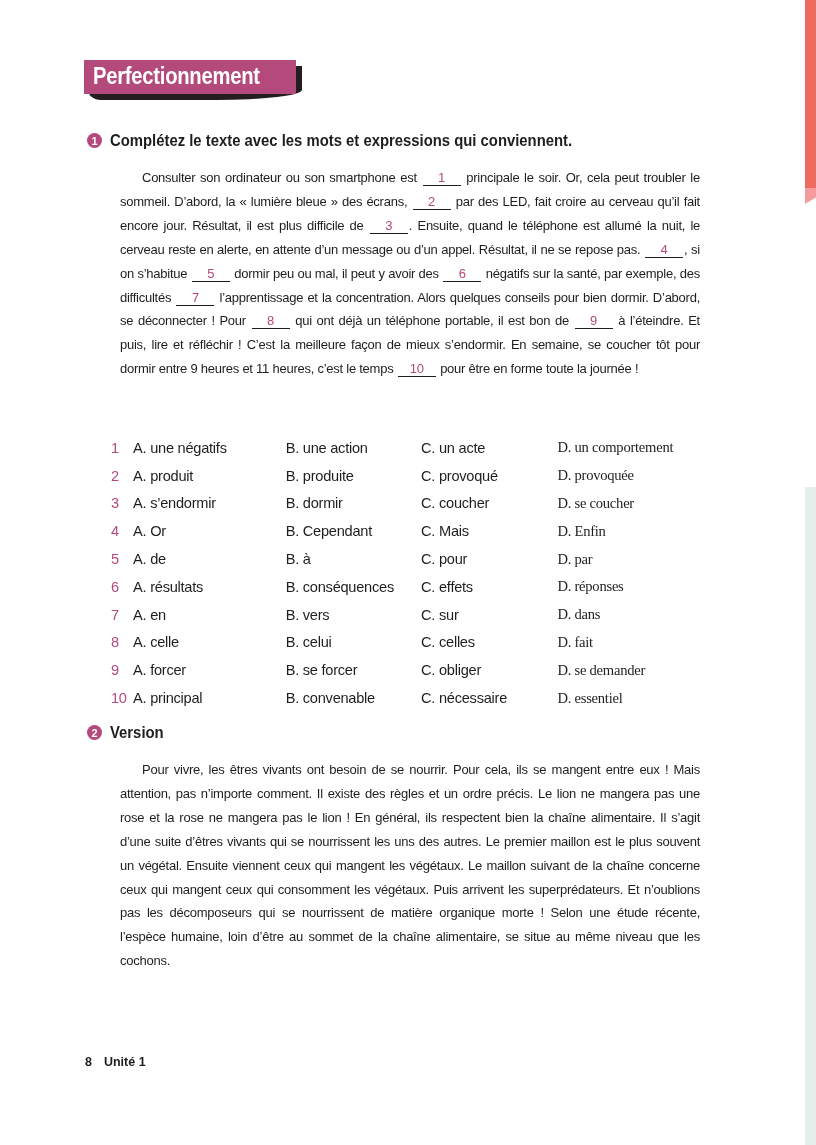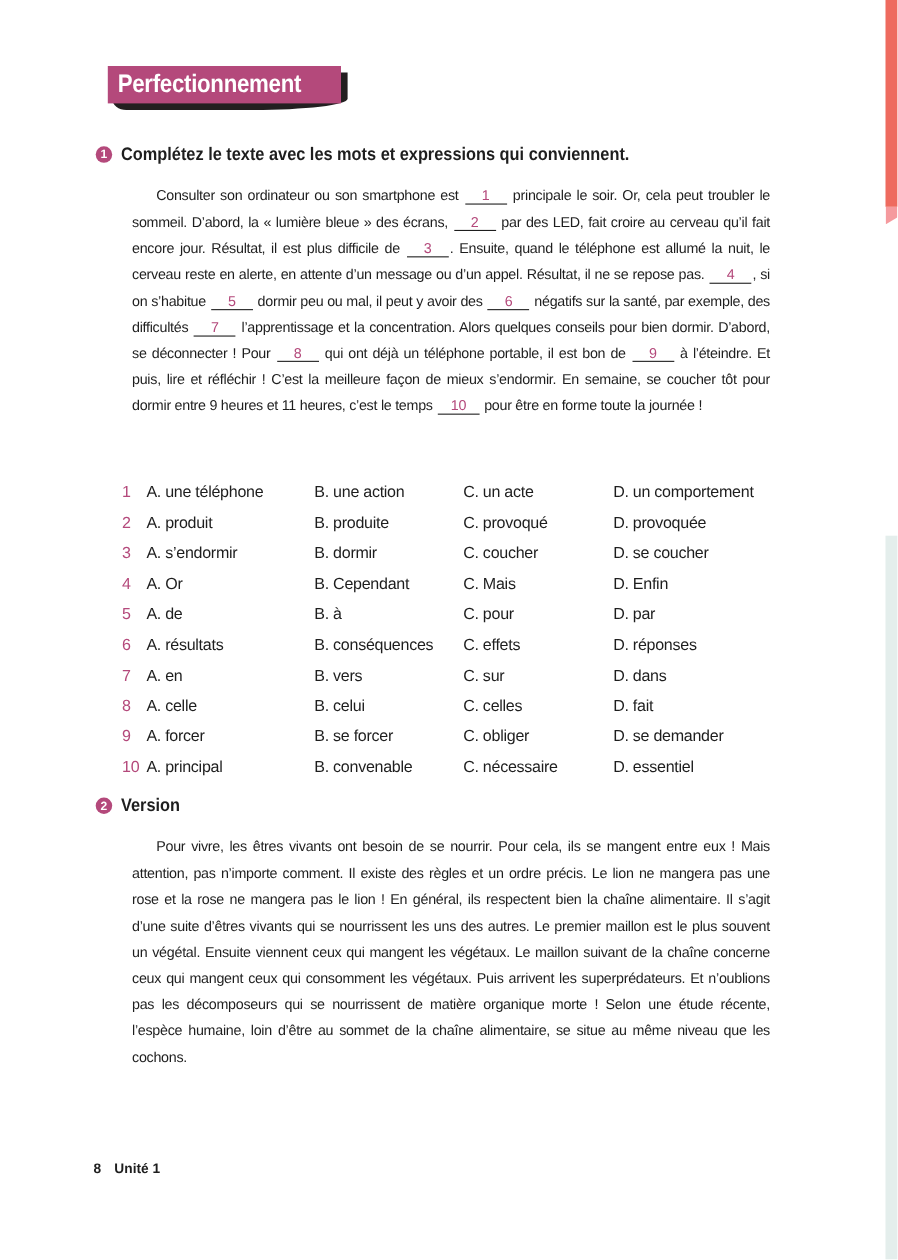--- a/index.html
+++ b/index.html
@@ -15,21 +15,21 @@
   .tab-pink {
     position: absolute; left: 805px; top: 188px; width: 11px; height: 16px;
     background: #f59a9e;
     clip-path: polygon(0 0, 100% 0, 100% 60%, 0 100%);
   }
   .tab-mint {
     position: absolute; left: 805px; top: 487px; width: 11px; height: 658px;
     background: #e4eeec;
   }
   .banner {
-    position: absolute; left: 98px; top: 60px; width: 215px; height: 36px;
+    position: absolute; left: 84px; top: 60px; width: 215px; height: 36px;
   }
   .banner-shadow {
     position: absolute; left: 4px; top: 6px; width: 214px; height: 34px;
     background: #231f20;
     border-radius: 0 0 40% 6% / 0 0 30% 30%;
   }
   .banner-bg {
     position: absolute; left: 0; top: 0; width: 212px; height: 34px;
     background: #b4497b;
   }
@@ -64,21 +64,21 @@
   }
   .choices {
     position: absolute; left: 111px; top: 434px; width: 600px;
     font-size: 14.6px; color: #1e1e1e; letter-spacing: -0.25px;
   }
   .choice-row { display: flex; height: 27.8px; align-items: center; }
   .choice-num { width: 23px; color: #b4497b; }
   .choice-a { width: 134px; }
   .choice-b { width: 141px; margin-left: 24px; }
   .choice-c { width: 142px; }
-  .choice-d { width: 160px; }
+  .choice-d { width: 160px; font-family: Liberation Serif, serif; }
   .footer {
     position: absolute; left: 85px; top: 1055px; font-weight: bold; font-size: 12.5px;
     color: #1e1e1e; display: flex; gap: 12px;
   }
 </style>
 </head>
 <body>
 
 <div class="tab-red"></div>
 <div class="tab-pink"></div>
@@ -93,21 +93,21 @@
 <div class="ex-heading" style="top:131px;">
   <span class="ex-num">1</span>
   <span class="ex-title">Complétez le texte avec les mots et expressions qui conviennent.</span>
 </div>
 
 <div class="para" id="ex1-text" style="top:166px;"><span>Consulter son ordinateur ou son smartphone est </span><span class="blank">1</span><span> principale le soir. Or, cela peut troubler le sommeil. D’abord, la « lumière bleue » des écrans, </span><span class="blank">2</span><span> par des LED, fait croire au cerveau qu’il fait encore jour. Résultat, il est plus difficile de </span><span class="blank">3</span><span>. Ensuite, quand le téléphone est allumé la nuit, le cerveau reste en alerte, en attente d’un message ou d’un appel. Résultat, il ne se repose pas. </span><span class="blank">4</span><span>, si on s’habitue </span><span class="blank">5</span><span> dormir peu ou mal, il peut y avoir des </span><span class="blank">6</span><span> négatifs sur la santé, par exemple, des difficultés </span><span class="blank">7</span><span> l’apprentissage et la concentration. Alors quelques conseils pour bien dormir. D’abord, se déconnecter ! Pour </span><span class="blank">8</span><span> qui ont déjà un téléphone portable, il est bon de </span><span class="blank">9</span><span> à l’éteindre. Et puis, lire et réfléchir ! C’est la meilleure façon de mieux s’endormir. En semaine, se coucher tôt pour dormir entre 9 heures et 11 heures, c’est le temps </span><span class="blank">10</span><span> pour être en forme toute la journée !</span></div>
 
 <div class="choices" id="choices">
     <div class="choice-row">
       <span class="choice-num">1</span>
-      <span class="choice-a">A. une téléphone</span>
+      <span class="choice-a">A. une négatifs</span>
       <span class="choice-b">B. une action</span>
       <span class="choice-c">C. un acte</span>
       <span class="choice-d">D. un comportement</span>
     </div>
     <div class="choice-row">
       <span class="choice-num">2</span>
       <span class="choice-a">A. produit</span>
       <span class="choice-b">B. produite</span>
       <span class="choice-c">C. provoqué</span>
       <span class="choice-d">D. provoquée</span>

